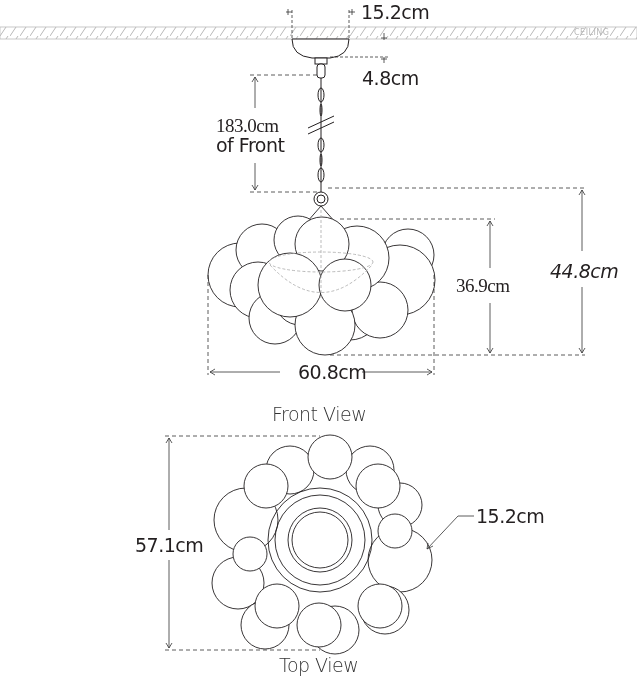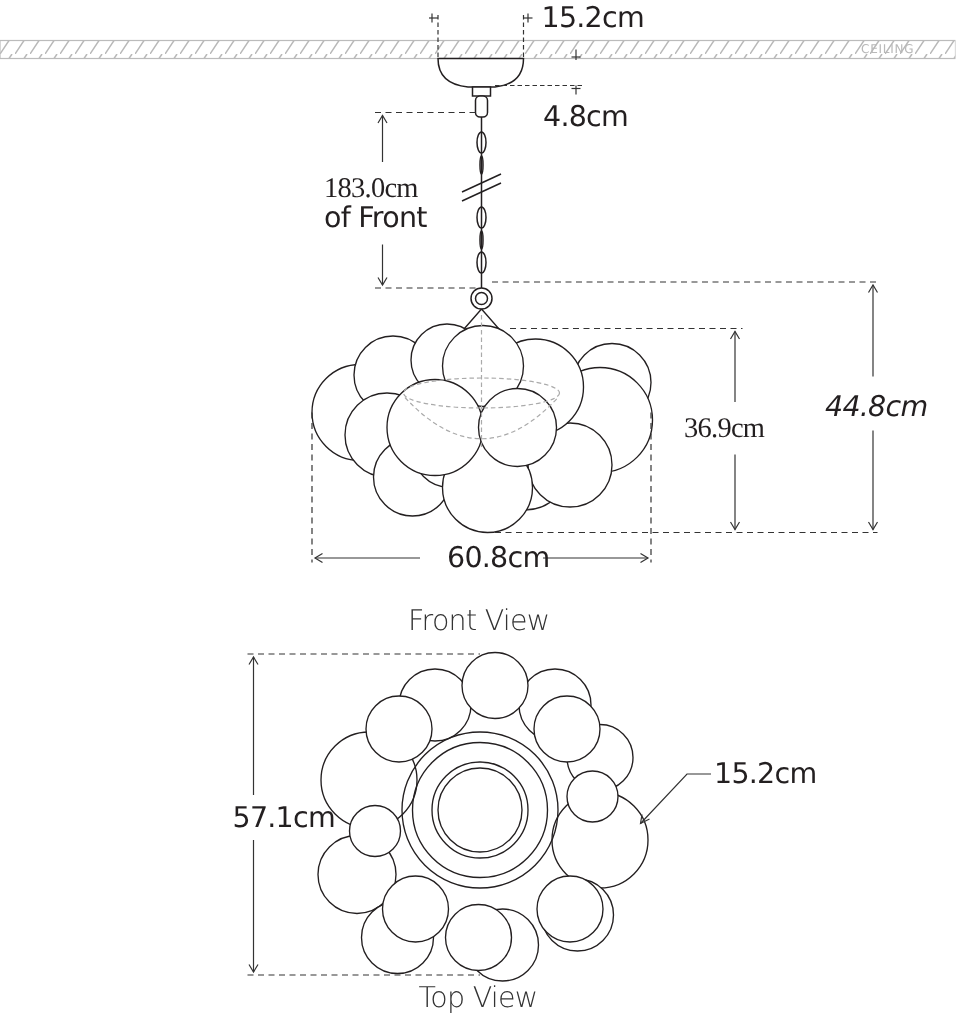--- a/index.html
+++ b/index.html
@@ -151,15 +151,15 @@
 
 <div class="lbl ceil" style="left:574px;top:28px;">CEILING</div>
 <div class="lbl dim" style="left:361px;top:1px;">15.2cm</div>
 <div class="lbl dim" style="left:362px;top:67px;">4.8cm</div>
 <div class="lbl dim" style="left:216px;top:115px;font-family:Liberation Serif, serif;">183.0cm</div>
 <div class="lbl dim" style="left:216px;top:134px;">of Front</div>
 <div class="lbl dim" style="left:456px;top:275px;font-family:Liberation Serif, serif;">36.9cm</div>
 <div class="lbl dim" style="left:550px;top:260px;font-style:italic;">44.8cm</div>
 <div class="lbl dim" style="left:298px;top:361px;">60.8cm</div>
 <div class="lbl view" style="left:272px;top:376px;margin-top:27px;">Front View</div>
-<div class="lbl dim" style="left:135px;top:534px;margin-left:20px;">57.1cm</div>
+<div class="lbl dim" style="left:135px;top:534px;">57.1cm</div>
 <div class="lbl dim" style="left:476px;top:505px;">15.2cm</div>
 <div class="lbl view" style="left:279px;top:654px;">Top View</div>
 
 </body></html>

